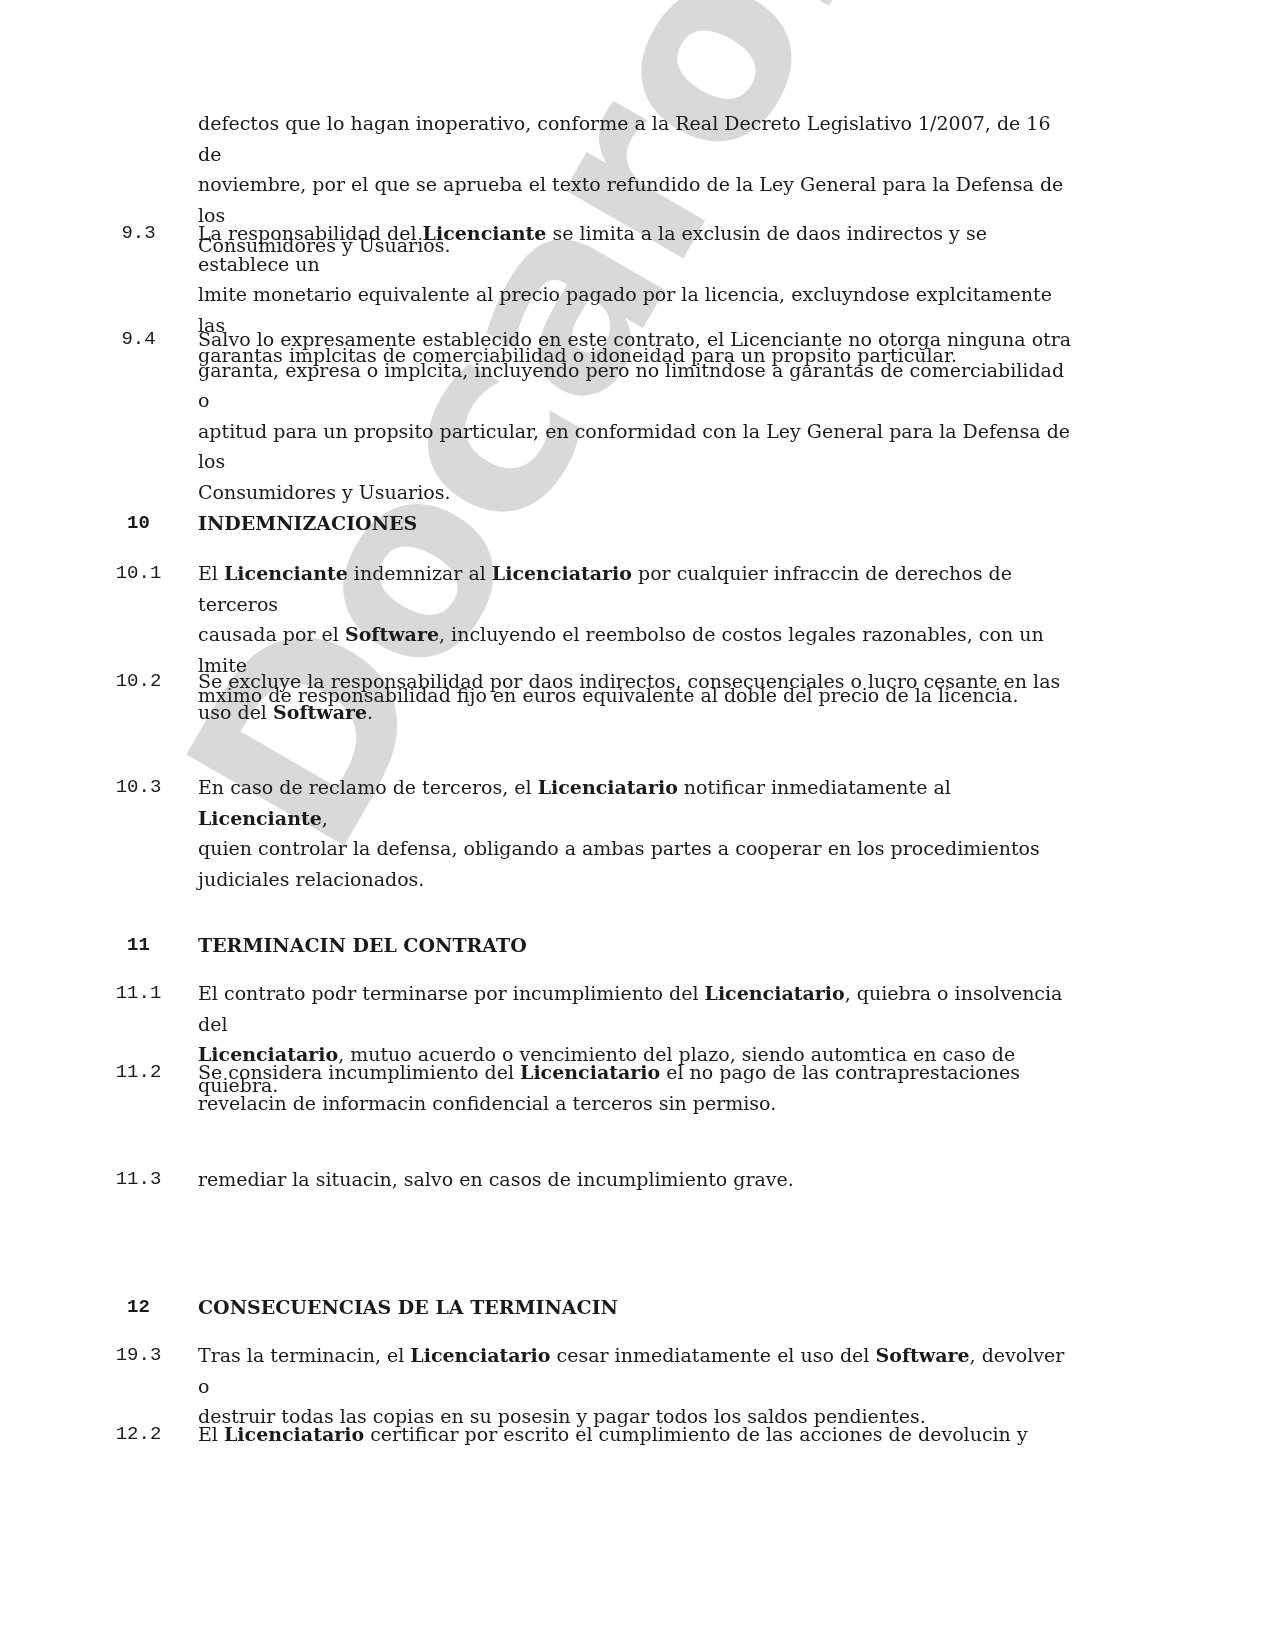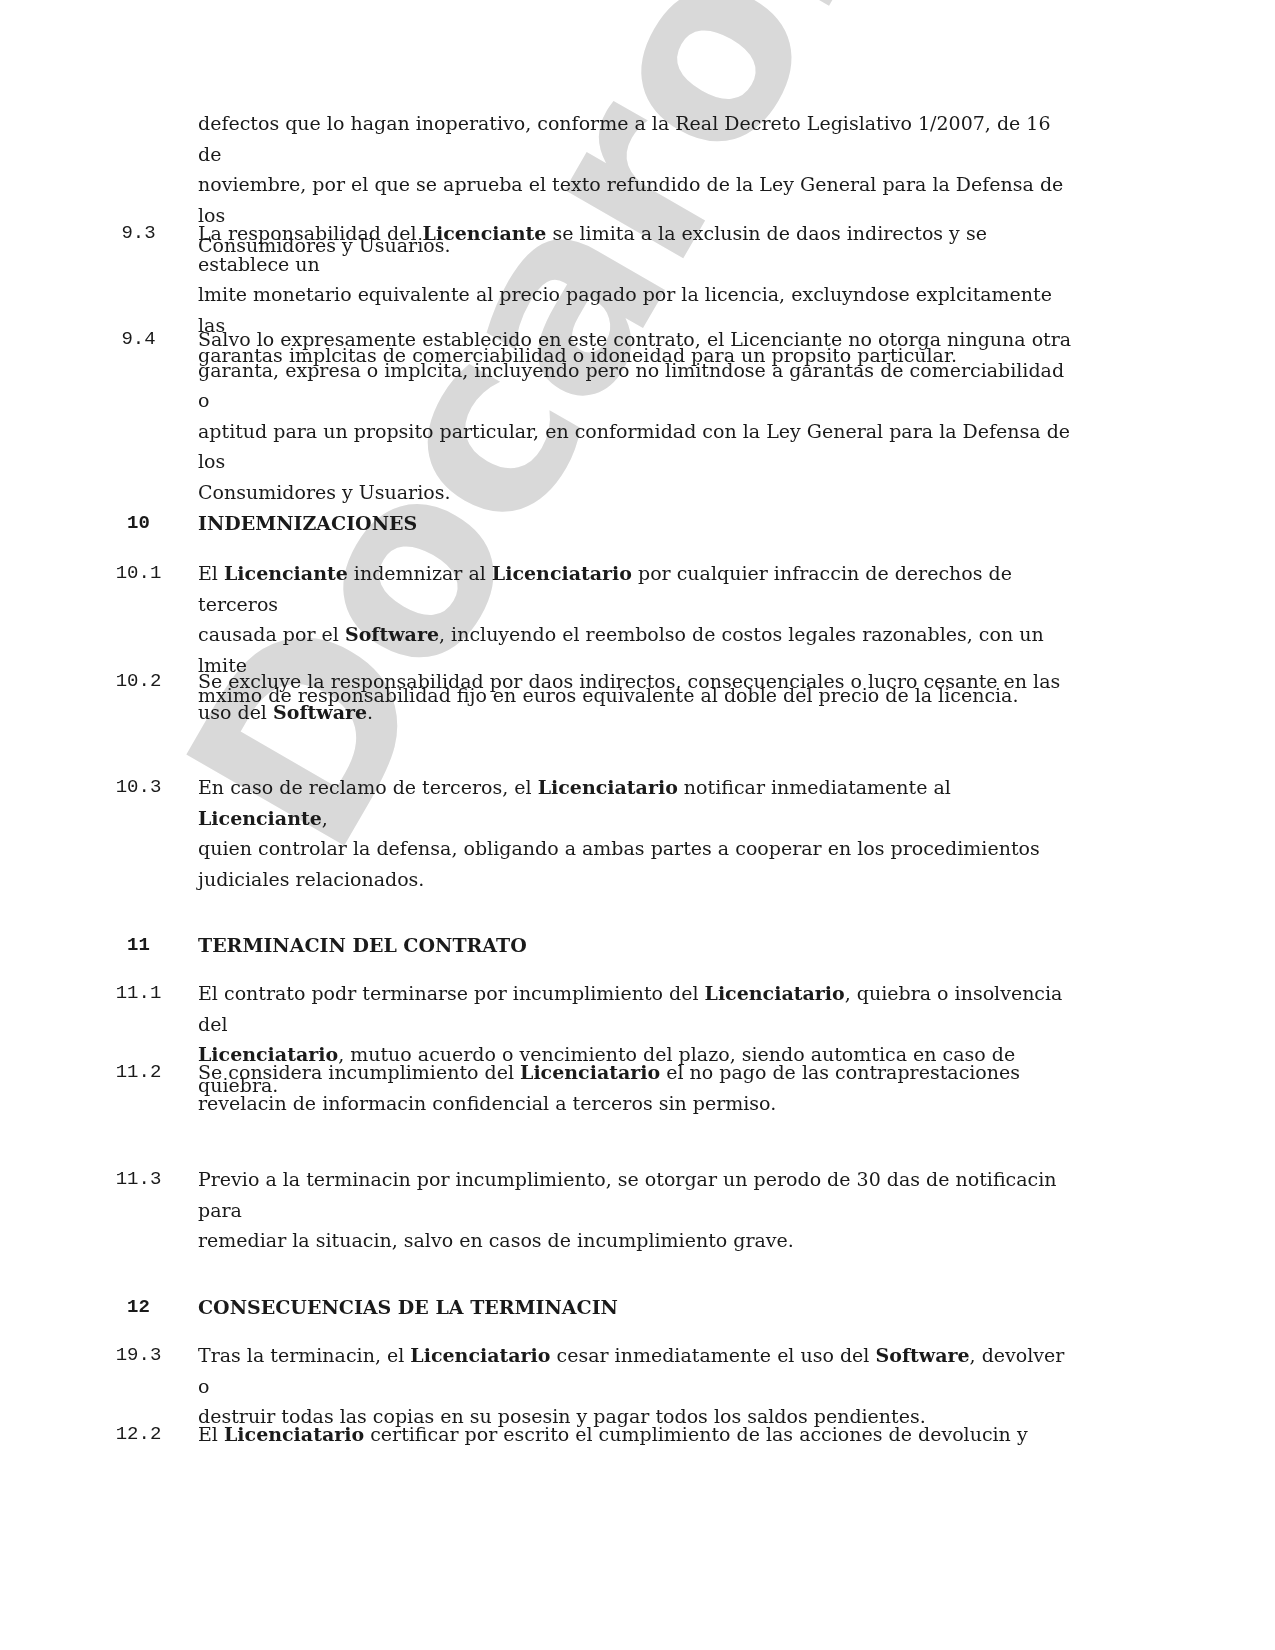--- a/index.html
+++ b/index.html
@@ -101,21 +101,20 @@
       <div class="para" style="top: 1057px;">
         <div class="num">11.2</div>
         <div class="txt">
           <div>Se considera incumplimiento del <b>Licenciatario</b> el no pago de las contraprestaciones</div>
           <div>revelacin de informacin confidencial a terceros sin permiso.</div>
         </div>
       </div>
       <div class="para" style="top: 1164px;">
         <div class="num">11.3</div>
         <div class="txt">
-          <div>Previo a la terminacin por incumplimiento, se otorgar un perodo de 30 das de notificacin para</div>
           <div>remediar la situacin, salvo en casos de incumplimiento grave.</div>
         </div>
       </div>
       <div class="para heading" style="top: 1292px;">
         <div class="num">12</div>
         <div class="txt">
           <div>CONSECUENCIAS DE LA TERMINACIN</div>
         </div>
       </div>
       <div class="para" style="top: 1340px;">

